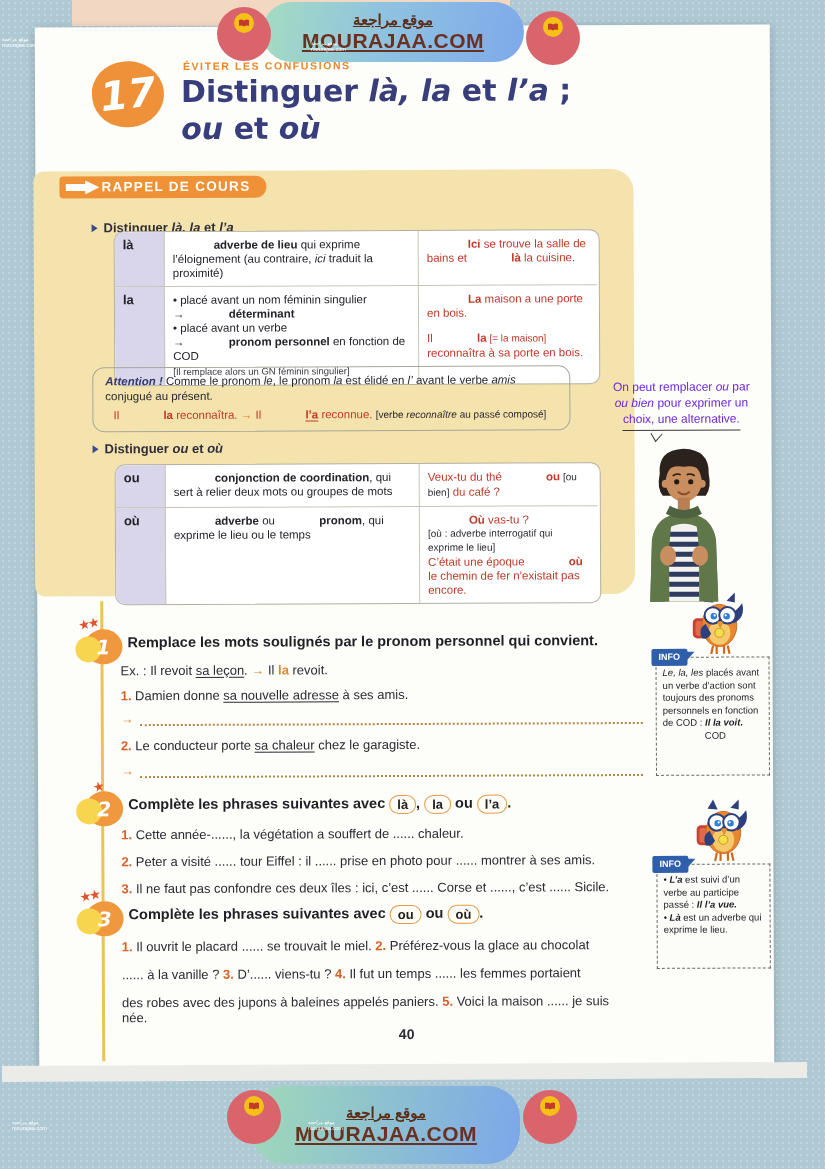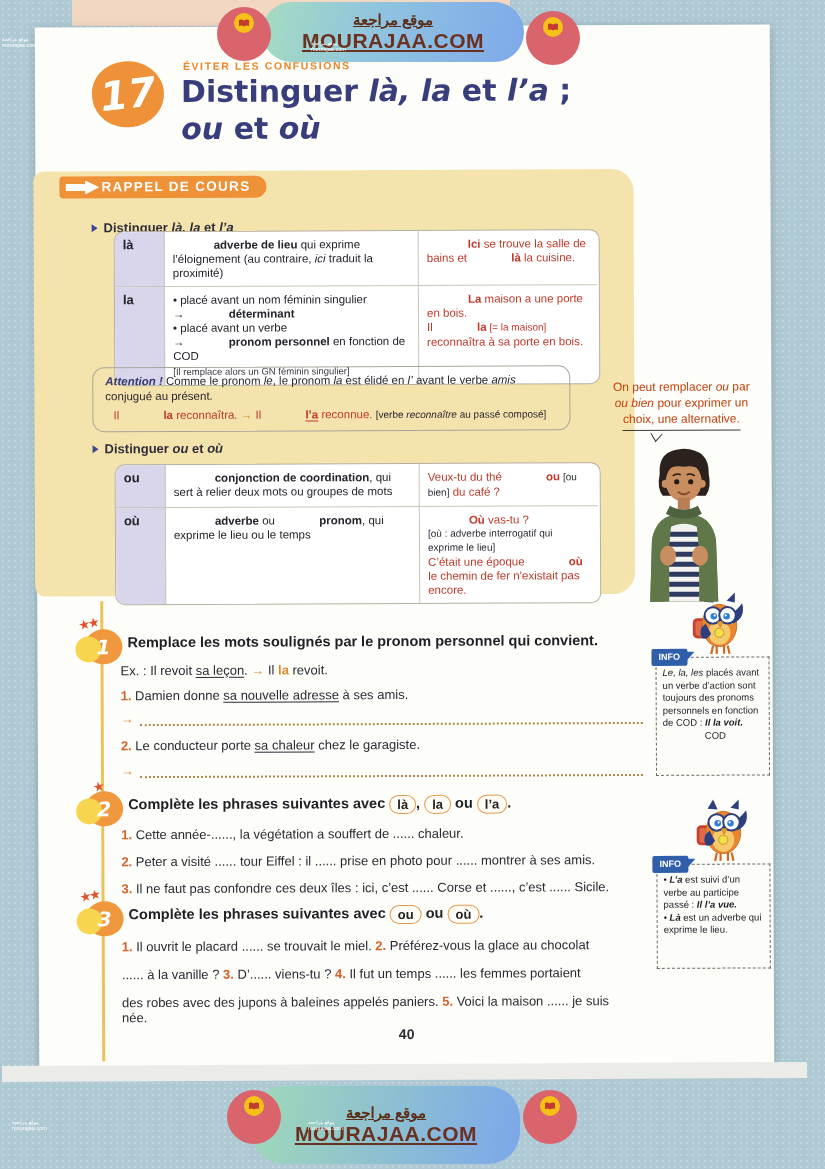--- a/index.html
+++ b/index.html
@@ -67,31 +67,31 @@
     grid-template-columns:50px 254px 178px;}
   .t1{left:78px;top:204px;width:484px;}
   .t2{left:78px;top:437px;width:484px;}
   .cell{border-bottom:1px solid #c9c5b8;border-right:1px solid #c9c5b8;padding:6px 8px;
     font-size:11.5px;line-height:14px;color:#23232b;}
   .cell.last{border-bottom:none;}
   .cell.end{border-right:none;}
   .cell.lbl{background:#d9d5ea;font-weight:bold;font-size:13px;}
   .cell.exm{color:#bf3a2b;}
   .cell .note{font-size:9.5px;margin-top:2px;color:#3a3a42;}
-  .cell .mt{margin-top:0;}
+  .cell .mt{margin-top:11px;}
   .cell .darr{color:#33333b;font-weight:bold;}
   .blk{color:#2b2b33;font-weight:normal;}
 
   .attention{left:56px;top:340px;width:452px;border:1.5px solid #a8a69c;border-radius:12px;
     padding:6px 12px 8px;font-size:11.5px;line-height:15px;color:#28282e;}
   .att-t{font-weight:bold;font-style:italic;color:#333a6e;}
   .att-ex{margin-top:4px;padding-left:8px;}
 
   .bubble{left:575px;top:354px;width:140px;font-size:12px;line-height:16px;text-align:center;
-    color:#c2410c;z-index:3;}
+    color:#6d28d9;z-index:3;}
   .bubble-line{border-bottom:1.3px solid #3a3a3a;width:118px;margin:3px auto 0;}
   .bubble-tail{width:9px;height:9px;border-right:1.3px solid #3a3a3a;border-bottom:1.3px solid #3a3a3a;
     transform:rotate(60deg) skewX(18deg);margin:-2px 0 0 40px;}
 
   .boy{left:585px;top:419px;width:125px;height:158px;z-index:2;}
 
   
   .vline{left:63px;top:574px;width:2.5px;height:460px;background:#ecc35a;}
   .exbadge{width:38px;height:35px;background:#f0983d;border-radius:50%;color:#fff;font-weight:800;
     font-size:20px;font-style:italic;display:flex;align-items:center;justify-content:center;z-index:2;

